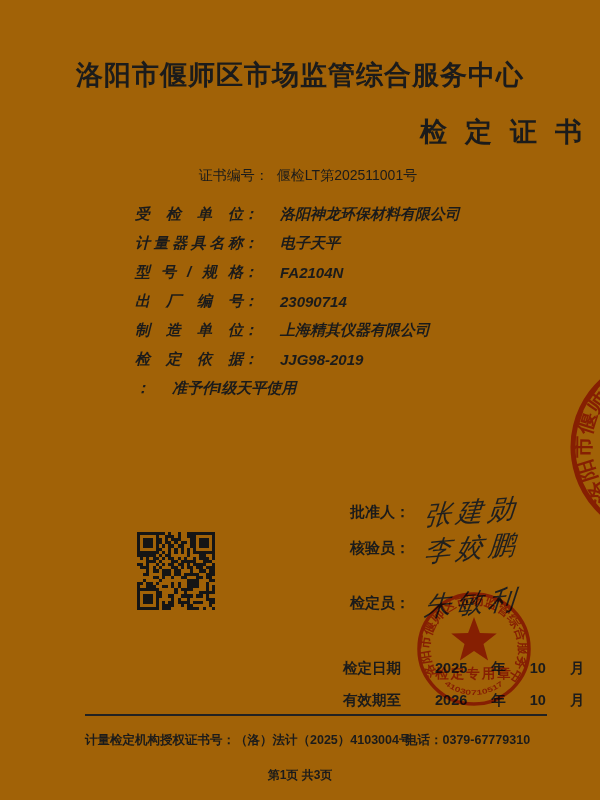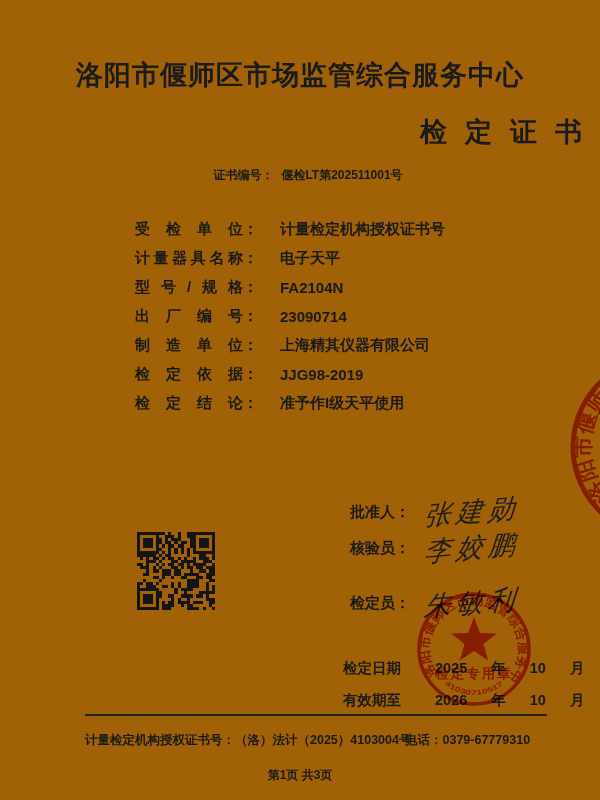--- a/index.html
+++ b/index.html
@@ -9,25 +9,25 @@
     position:relative;overflow:hidden;
   }
   .page{position:absolute;inset:0;background:#a16207;overflow:hidden;}
 
   
   .org-title{position:absolute;top:57px;left:0;right:0;text-align:center;
     font-size:27px;font-weight:bold;letter-spacing:1px;}
   .doc-title{position:absolute;top:114px;left:0;right:0;text-align:right;
     font-size:27px;font-weight:bold;letter-spacing:18px;text-indent:18px;}
   .cert-line{position:absolute;top:167px;left:16px;right:0;text-align:center;
-    font-size:12px;font-weight:bold;}
+    font-size:14px;font-weight:normal;}
   .cert-line .certno{margin-left:8px;}
 
   
-  .fields{position:absolute;left:135px;top:215px;width:440px;}
+  .fields{position:absolute;left:135px;top:200px;width:440px;font-style:italic;}
   .frow{height:29px;display:flex;align-items:center;font-size:15px;font-weight:bold;}
   .flabel{display:inline-block;width:108px;text-align:justify;text-align-last:justify;}
   .fvalue{margin-left:22px;white-space:nowrap;}
 
   
   .sigrow{position:absolute;left:350px;font-size:15px;font-weight:bold;
     display:flex;align-items:flex-start;white-space:nowrap;}
   .sigrow.s1{top:503px}.sigrow.s2{top:539px}.sigrow.s3{top:594px}
   .signame{font-size:27px;font-weight:400;font-style:italic;margin-left:14px;margin-top:-9px;
     display:inline-block;transform:rotate(-5deg) skewX(-10deg);letter-spacing:5px;color:#1f1f1f;}
@@ -66,21 +66,21 @@
   <div class="org-title">洛阳市偃师区市场监管综合服务中心</div>
   <div class="doc-title">检定证书</div>
   <div class="cert-line">
     <span>证书编号：</span><span class="certno">偃检LT第202511001号</span>
   </div>
 
   <div class="fields">
     <div class="frow">
       <span class="flabel">受检单位</span>
         <span>：</span>
-      <span class="fvalue">计量检定机构授权证书号</span>
+      <span class="fvalue">洛阳神龙环保材料有限公司</span>
     </div>
     <div class="frow">
       <span class="flabel">计量器具名称</span>
         <span>：</span>
       <span class="fvalue">电子天平</span>
     </div>
     <div class="frow">
       <span class="flabel">型号/规格</span>
         <span>：</span>
       <span class="fvalue">FA2104N</span>
@@ -94,21 +94,20 @@
       <span class="flabel">制造单位</span>
         <span>：</span>
       <span class="fvalue">上海精其仪器有限公司</span>
     </div>
     <div class="frow">
       <span class="flabel">检定依据</span>
         <span>：</span>
       <span class="fvalue">JJG98-2019</span>
     </div>
     <div class="frow">
-      <span class="flabel">检定结论</span>
         <span>：</span>
       <span class="fvalue">准予作I级天平使用</span>
     </div>
   </div>
 
   <div class="sigrow s1">
     <span>批准人：</span>
     <span class="signame">张建勋</span>
   </div>
   <div class="sigrow s2">

